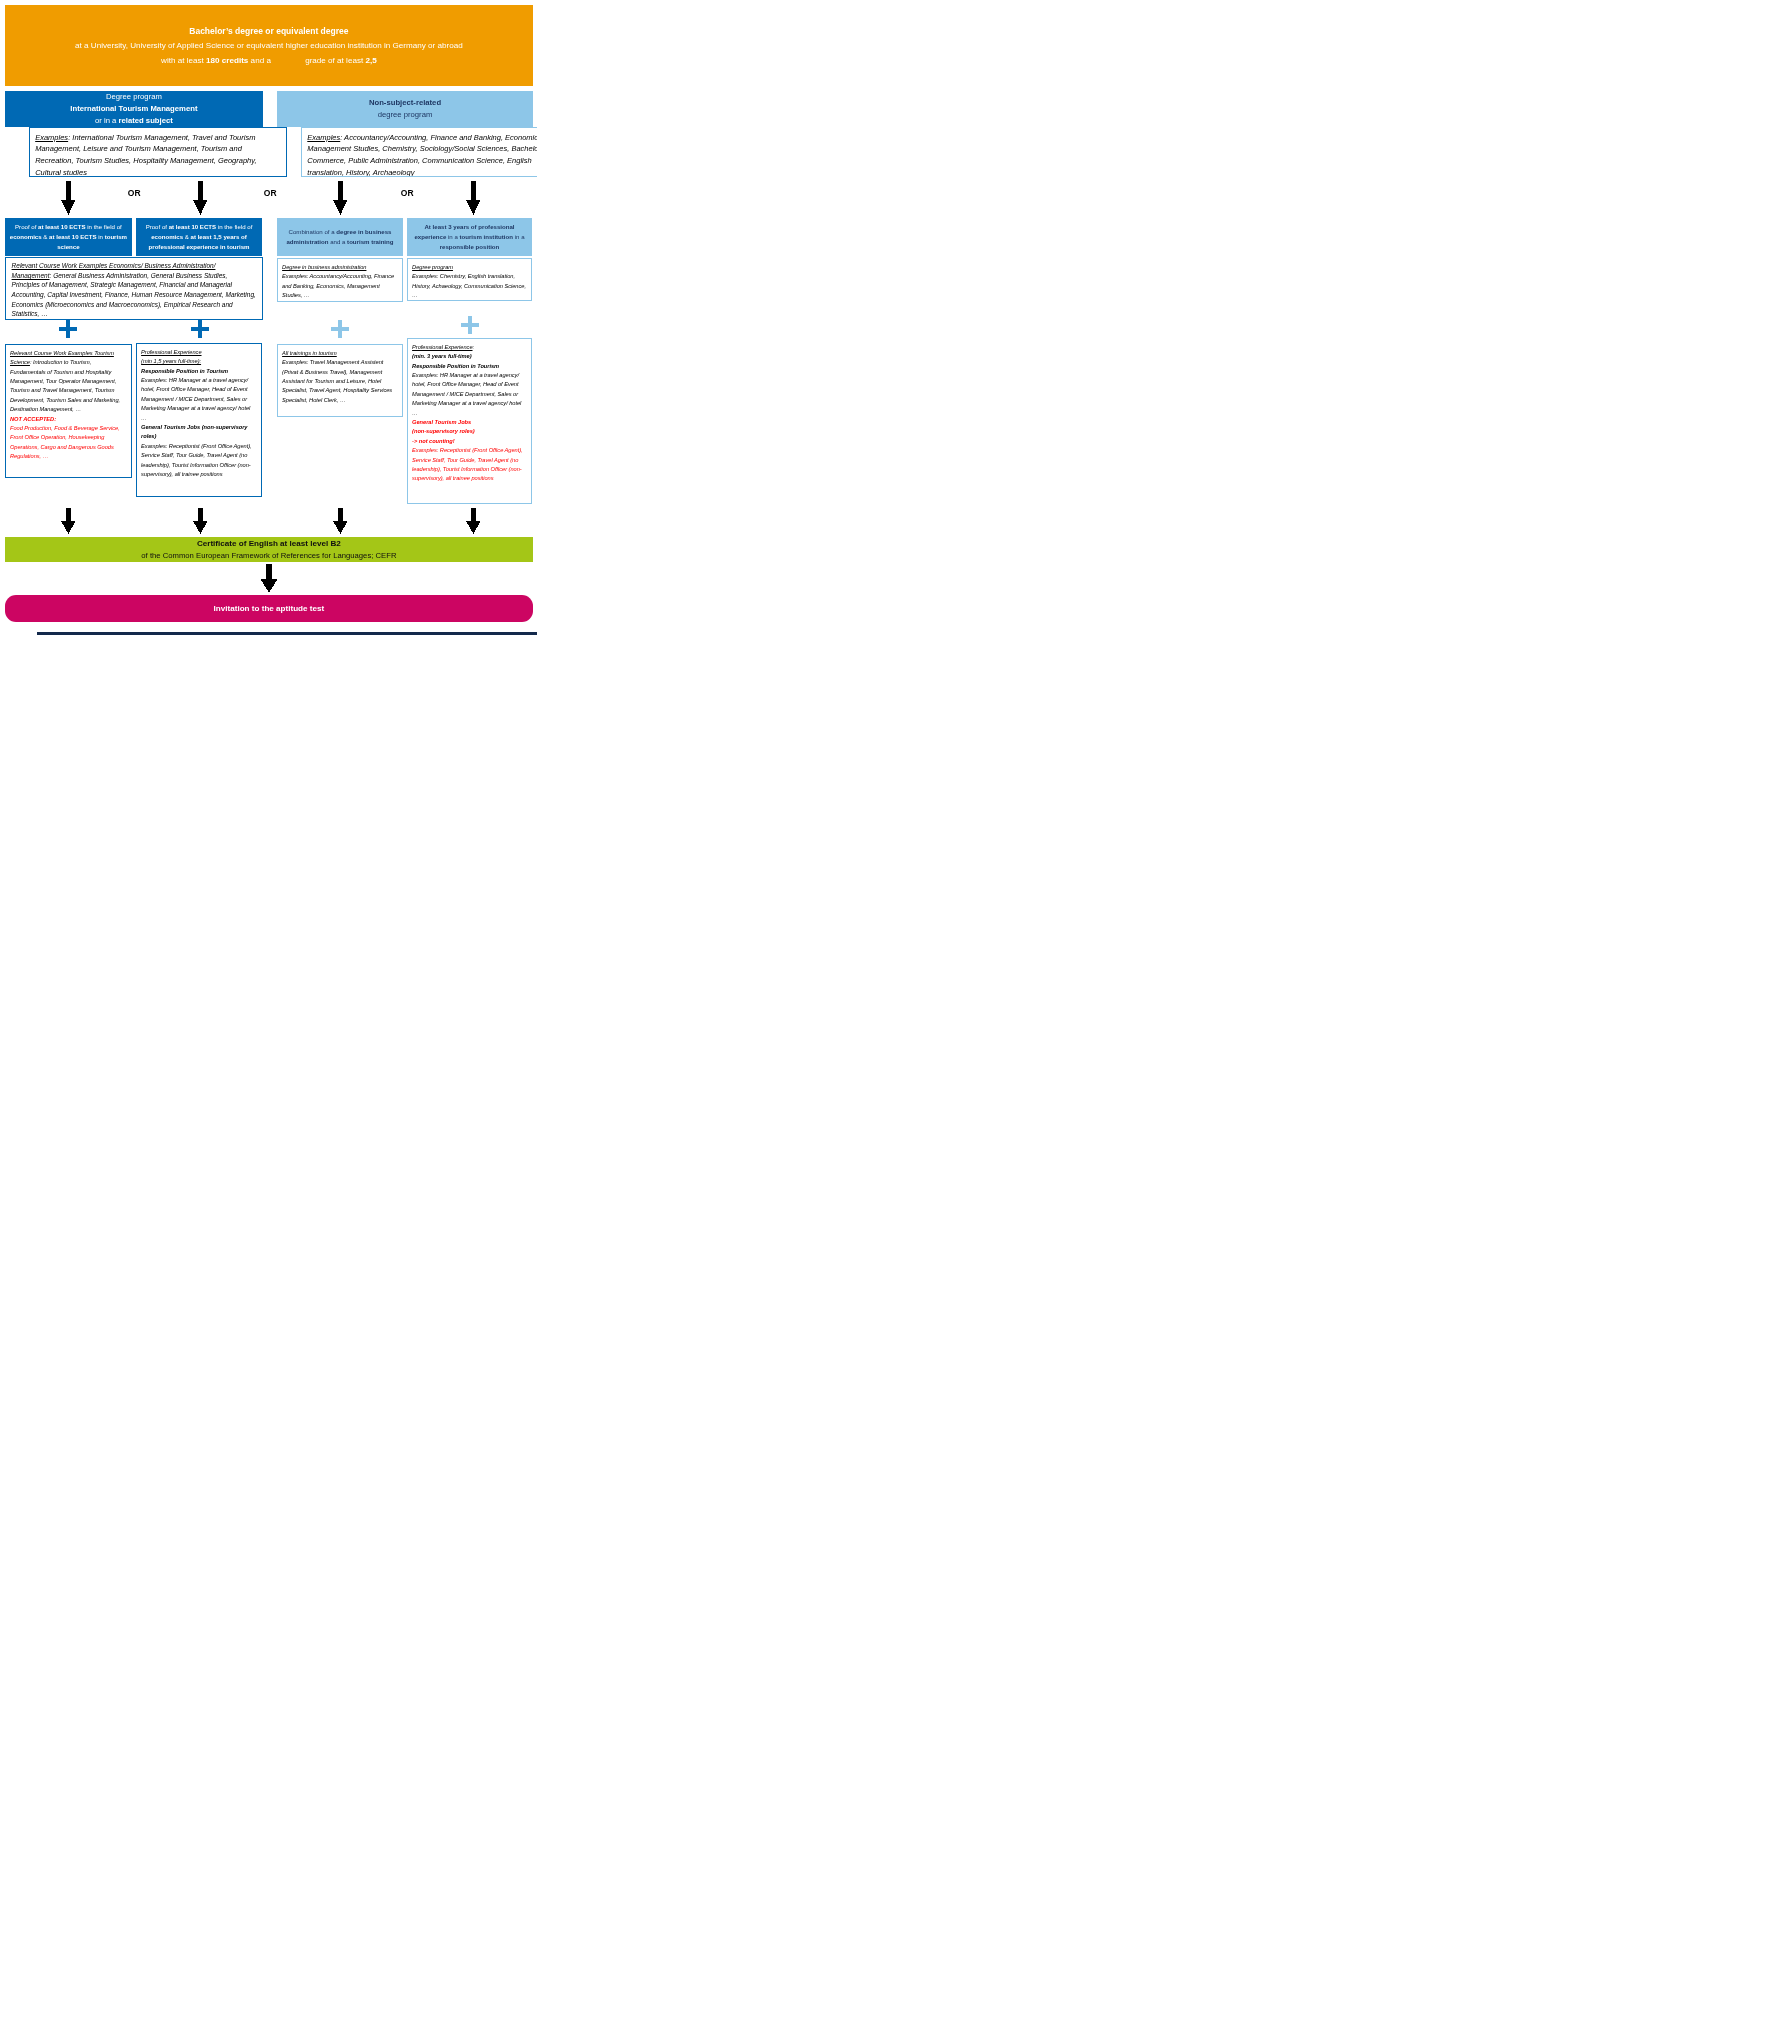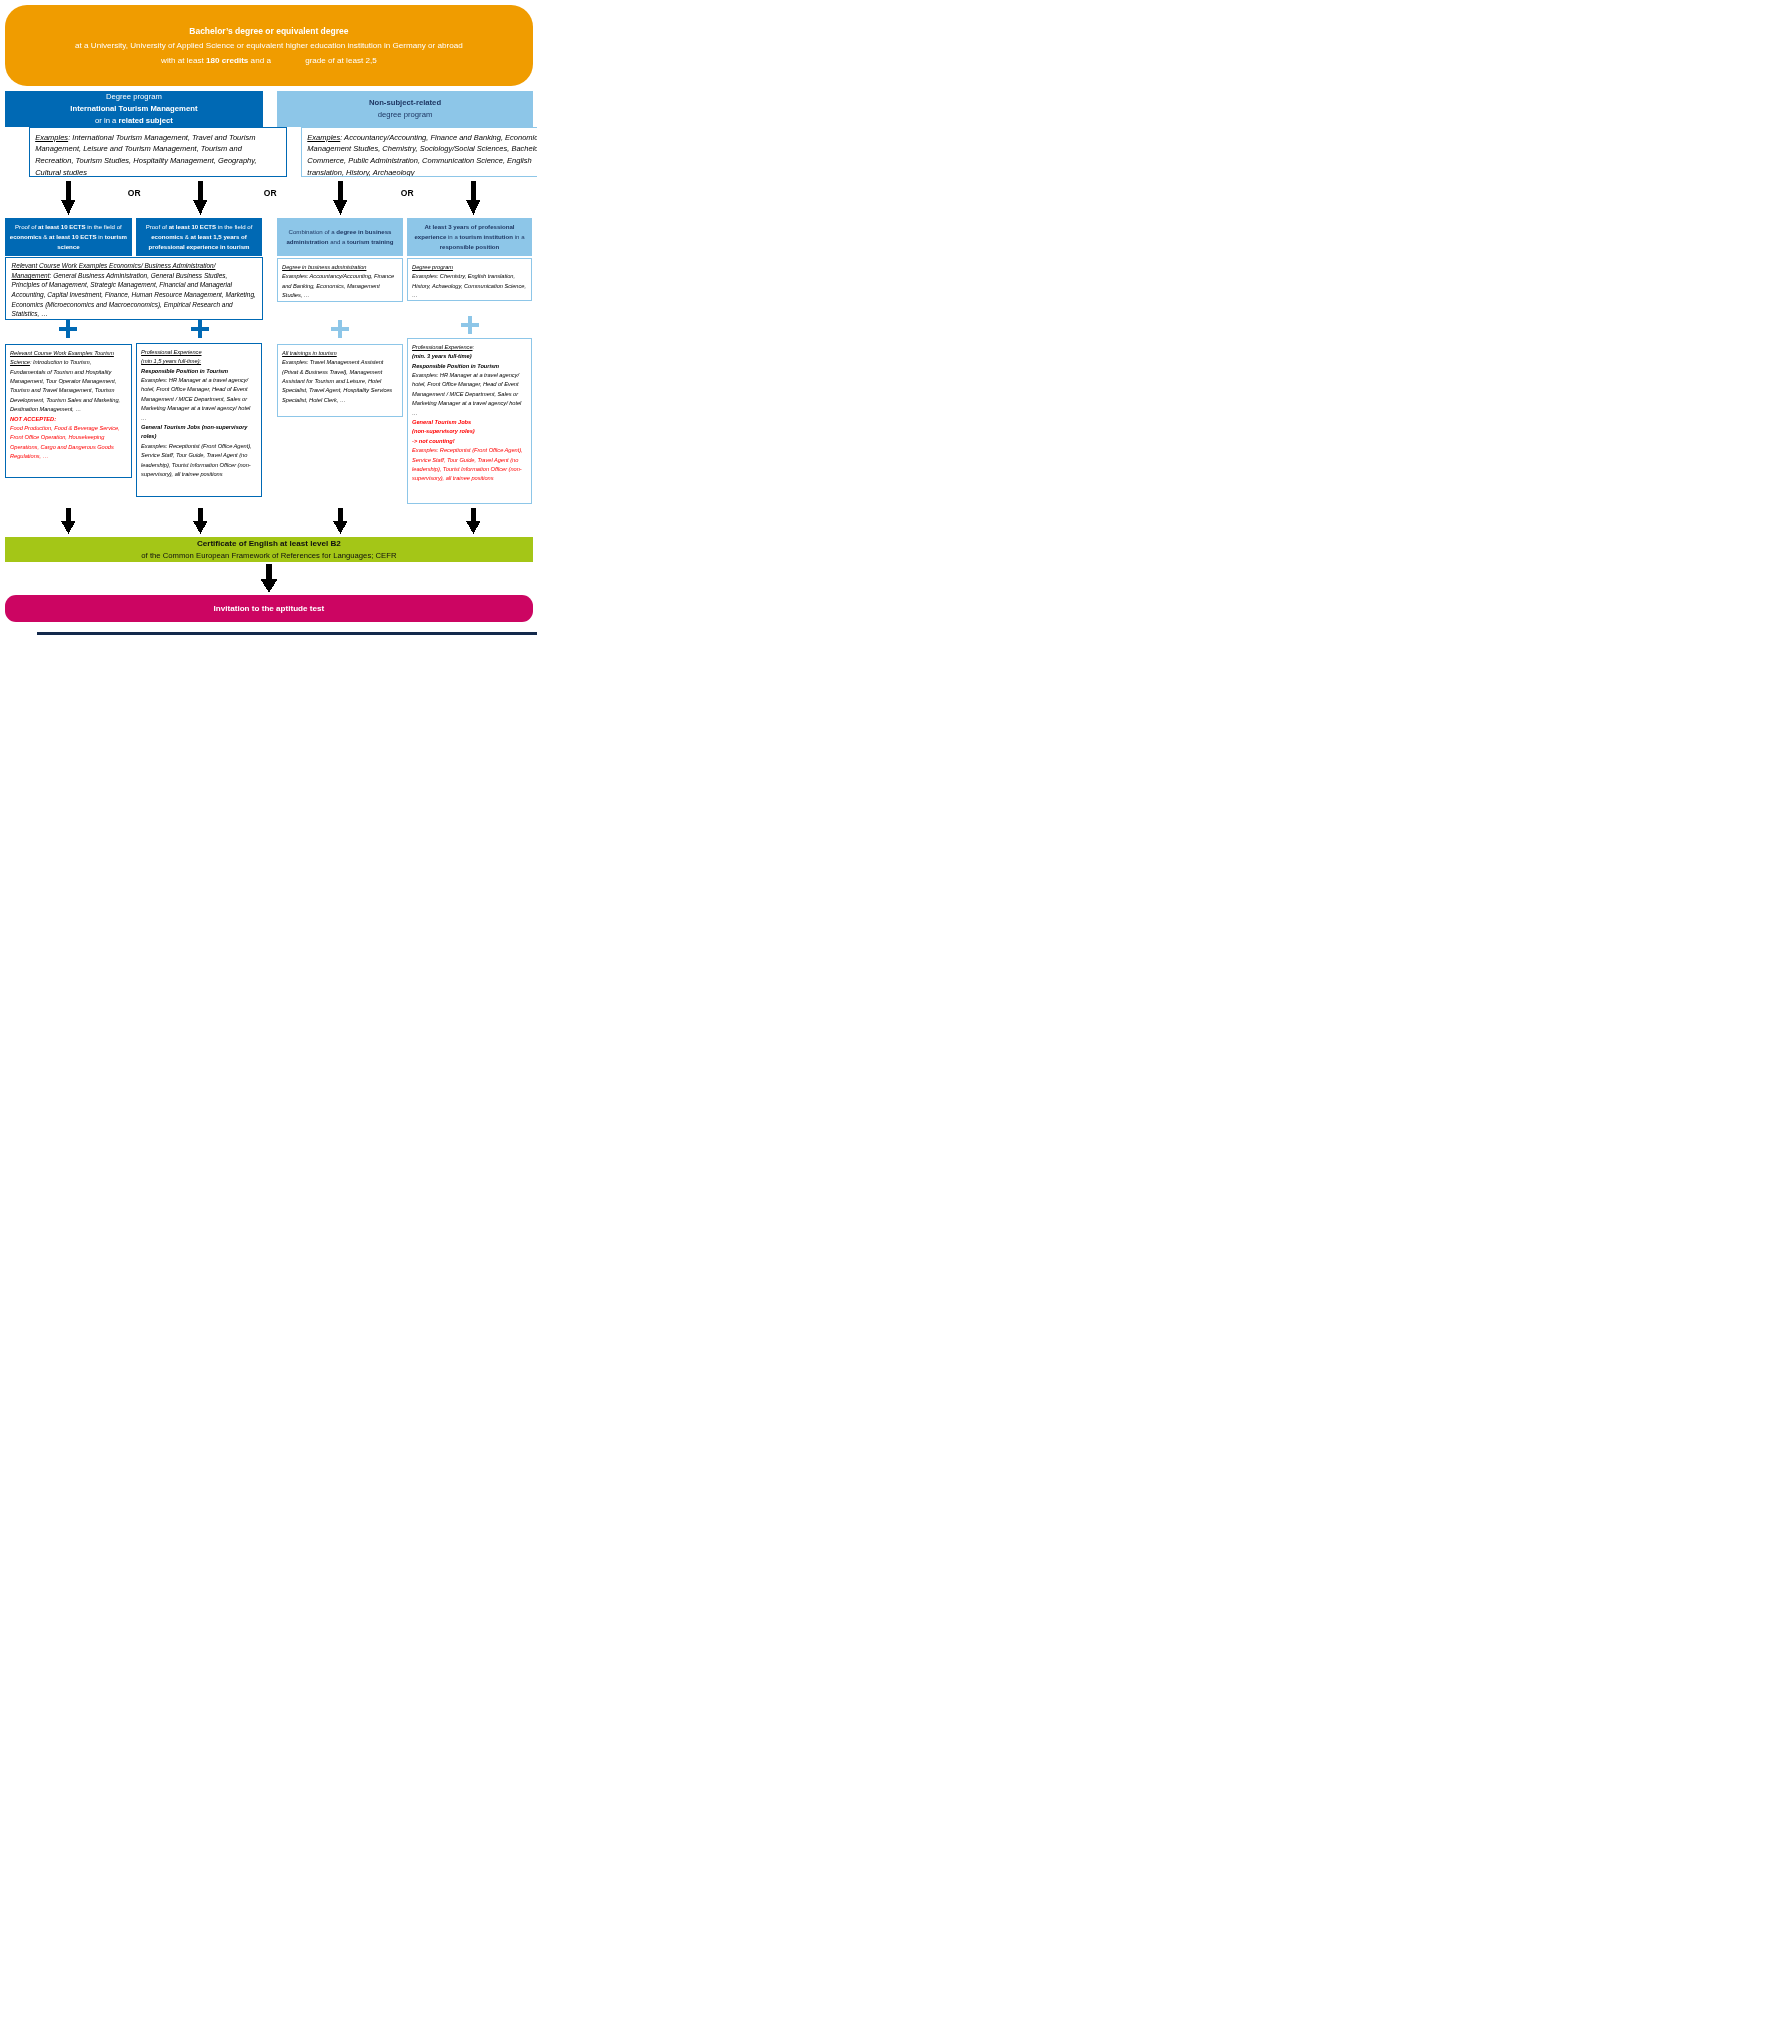--- a/index.html
+++ b/index.html
@@ -44,24 +44,24 @@
   .greenbar .l2{font-size:7.7px;}
   .finalbar{font-size:8.1px;font-weight:bold;border-radius:11px;}
 
   .bottombar{background:var(--bar,#13294B);}
 </style>
 </head>
 <body>
 
 <div class="page">
 
-  <div class="abs fill-orange center-col banner" style="left:4.9px;top:4.9px;width:528px;height:81px;border-radius:22px;">
+  <div class="abs fill-orange center-col banner" style="left:4.9px;top:4.9px;width:528px;height:81px;">
     <div class="l1"><span style="font-weight: bold;">Bachelor’s degree or equivalent degree</span></div>
     <div class="l2"><span>at a University, University of Applied Science or equivalent higher education institution in Germany or abroad</span></div>
-    <div class="l3"><span>with at least </span><span style="font-weight: bold;">180 credits</span><span> and a </span><span style="font-weight: normal; margin-left: 32px;">grade</span><span> of at least </span><span style="font-weight: normal;">2,5</span></div>
+    <div class="l3"><span>with at least </span><span style="font-weight: bold;">180 credits</span><span> and a </span><span style="font-weight: normal; margin-left: 32px;">grade</span><span> of at least </span><span style="font-weight: bold;">2,5</span></div>
   </div>
 
   <div class="abs fill-dark center-col branch textbox" style="left:4.9px;top:91px;width:258px;height:36px;">
       <div class="para"><span>Degree program</span></div>
       <div class="para"><span style="font-weight: bold;">International Tourism Management</span></div>
       <div class="para"><span>or in a </span><span style="font-weight: bold;">related subject</span></div>
     </div>
   <div class="abs fill-light center-col branch textbox" style="left:277px;top:91px;width:256px;height:36px;">
       <div class="para"><span style="font-weight: bold;">Non-subject-related</span></div>
       <div class="para"><span>degree program</span></div>

